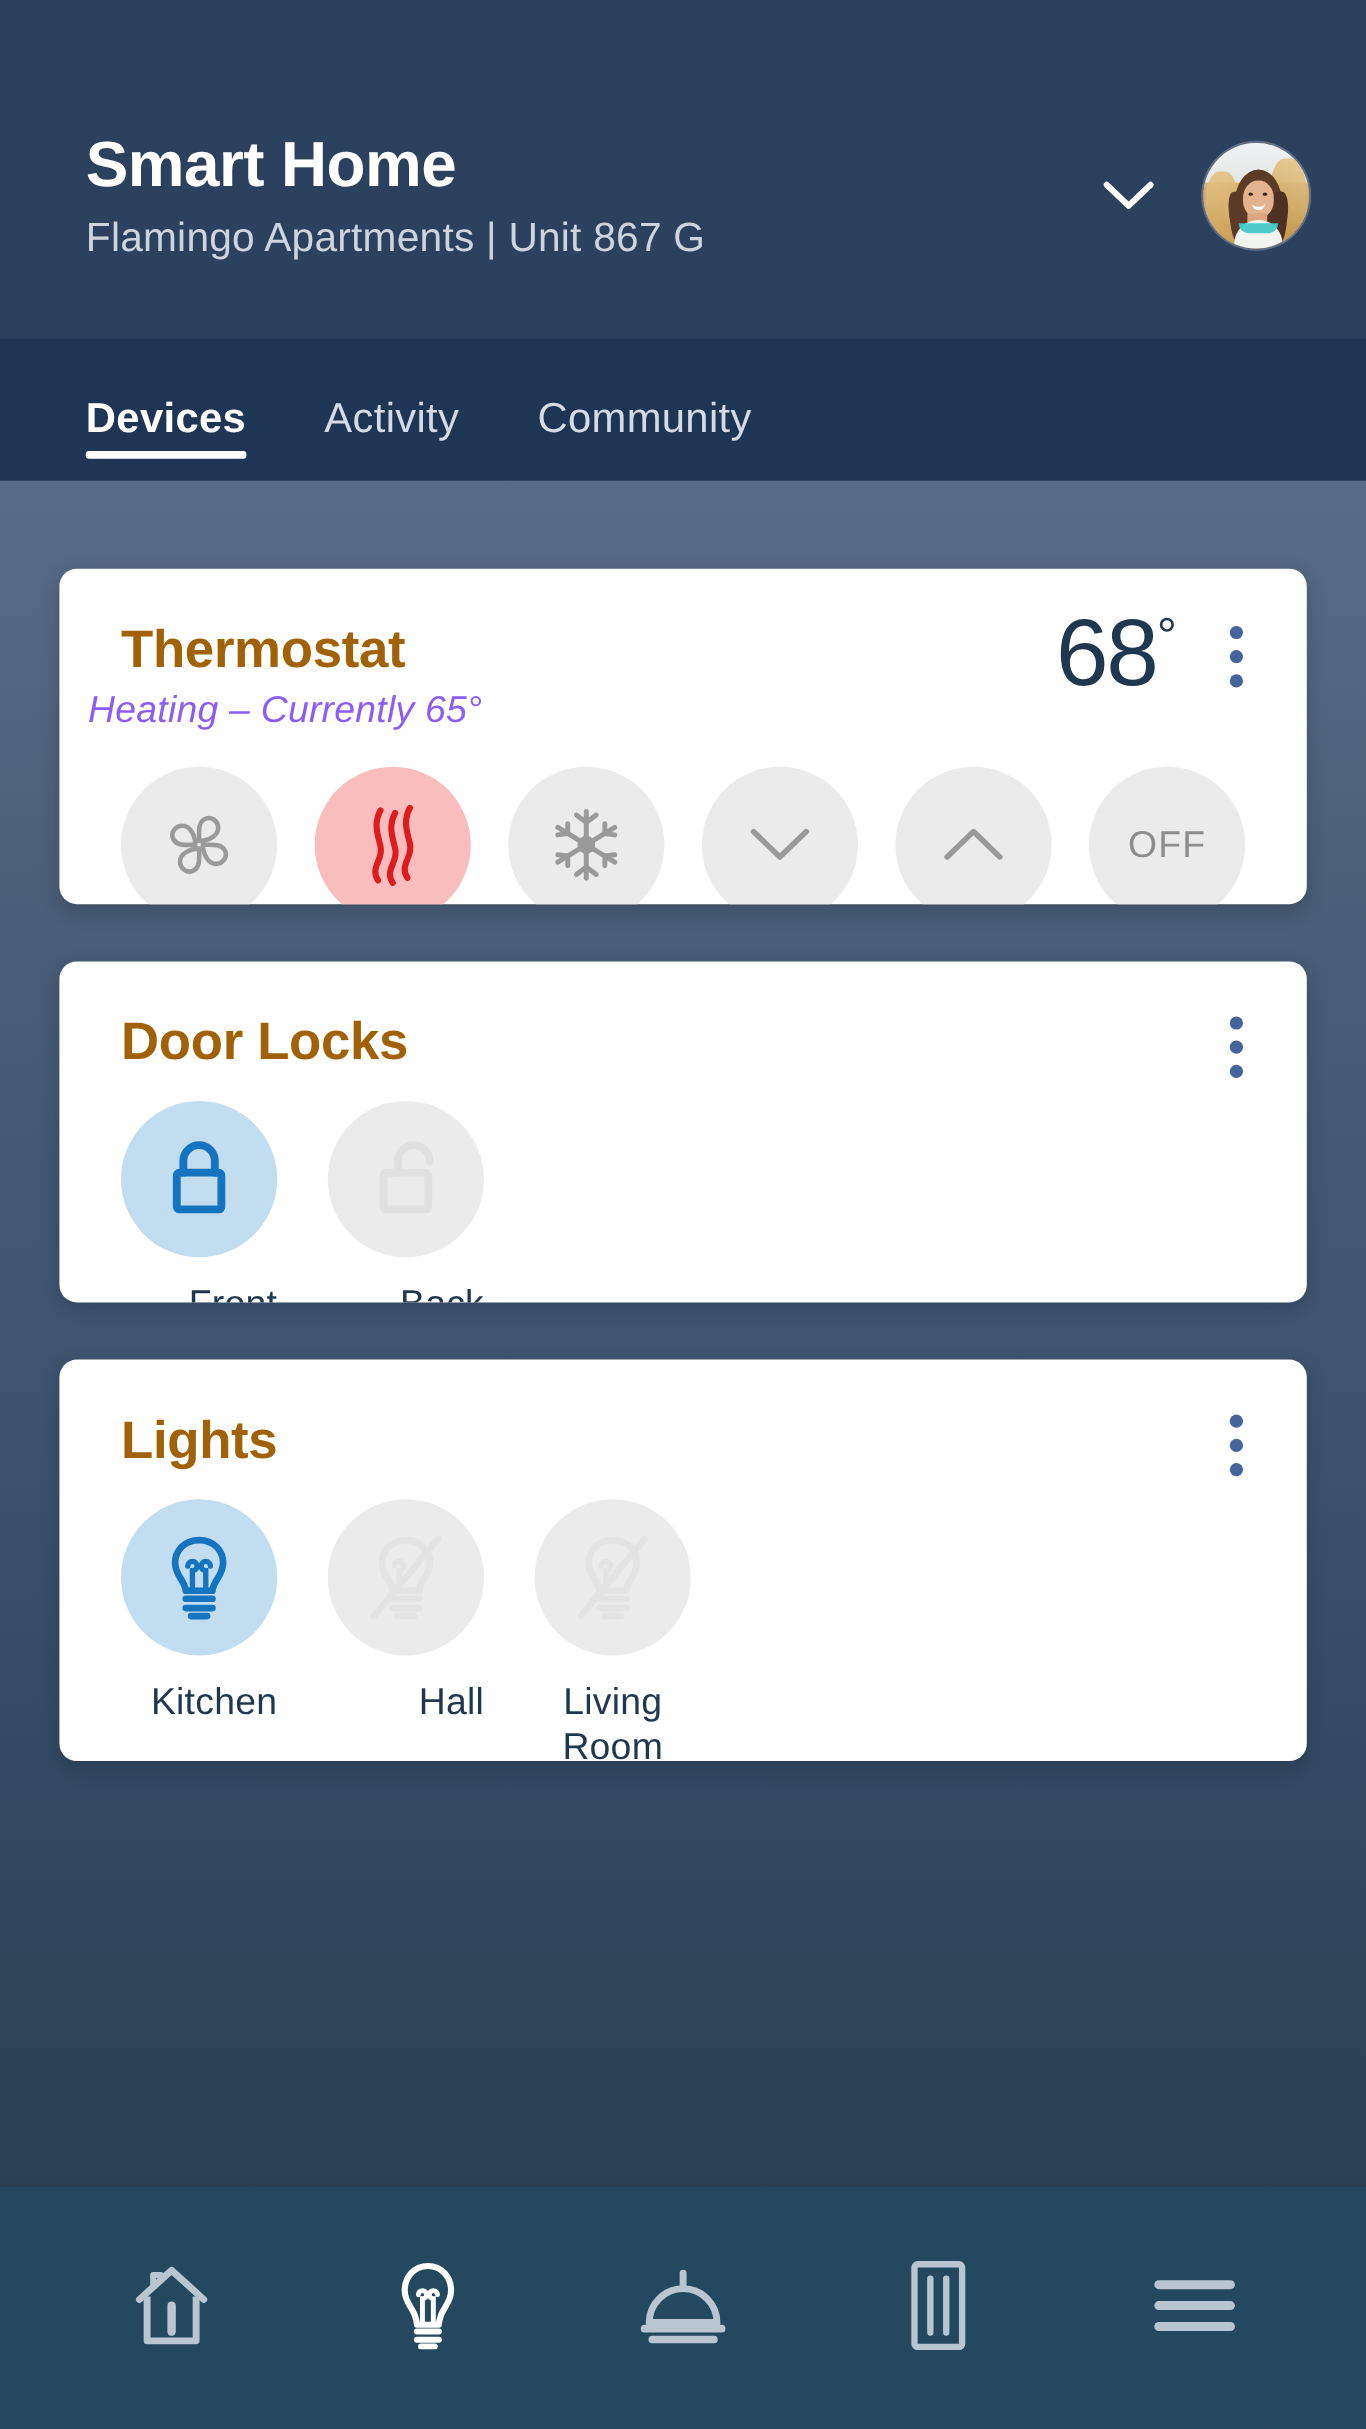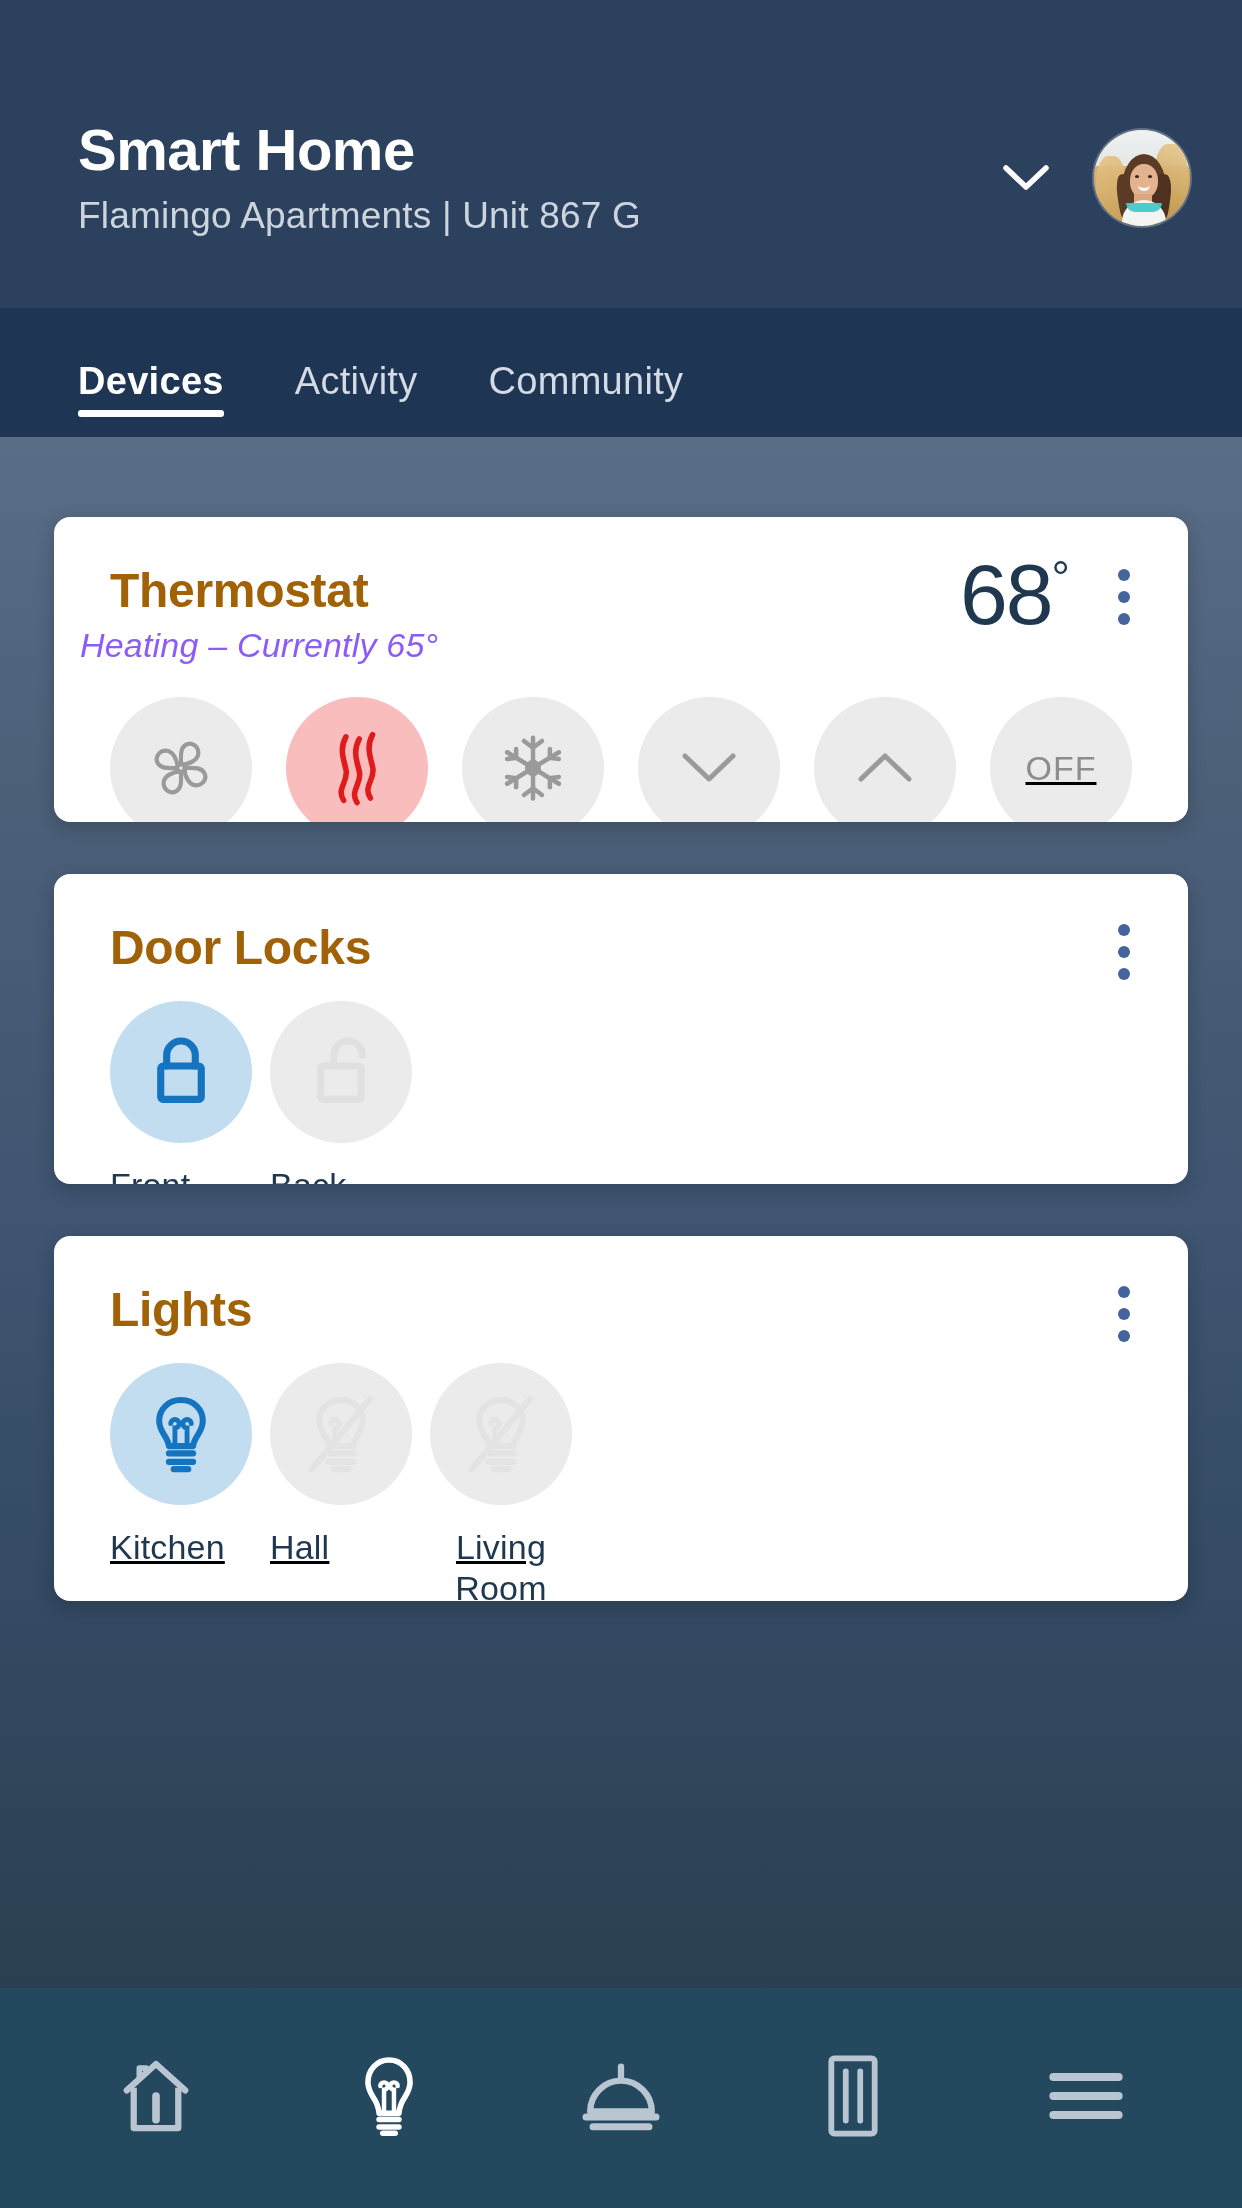--- a/index.html
+++ b/index.html
@@ -118,23 +118,23 @@
   .kebab{
     position:absolute; right:52px; display:flex; flex-direction:column;
     gap:10px; cursor:pointer; padding:6px;
   }
   .kebab i{ display:block; width:12px; height:12px; border-radius:50%; background:#46649c; }
   #kebab-thermostat{ top:46px; }
   #kebab-locks{      top:44px; }
   #kebab-lights{     top:44px; }
 
   
-  .btn-row{ display:flex; align-items:flex-start; padding-left:56px; gap:18px; }
+  .btn-row{ display:flex; align-items:flex-start; padding-left:56px; gap:46px; }
   #thermo-row{ margin-top:32px; gap:34px; }
-  .circ-wrap{ display:flex; flex-direction:column; align-items:flex-start; width:142px; flex:none;text-decoration:underline; }
+  .circ-wrap{ display:flex; flex-direction:column; align-items:flex-end; width:142px; flex:none; }
   .circ{
     width:142px; height:142px; border-radius:50%; background:#ebebec;
     display:flex; align-items:center; justify-content:center; cursor:pointer; flex:none;
   }
   .circ.heat-on{ background:#fabdbd; }
   .circ.blue-on{ background:#c3ddf0; }
   .circ.off-text{ font-size:34px; color:#8d8d8d; letter-spacing:1px; }
   .dev-label{
     margin-top:22px; font-size:34px; color:#1f3850; text-align:center; line-height:1.22;
     letter-spacing:0.2px;

